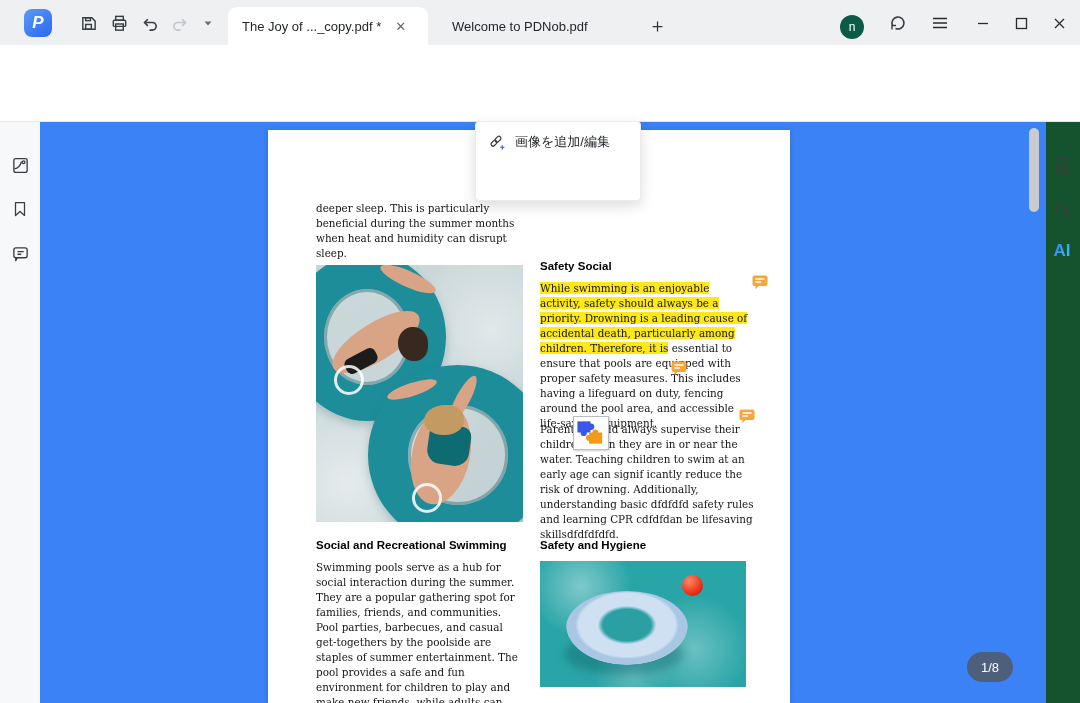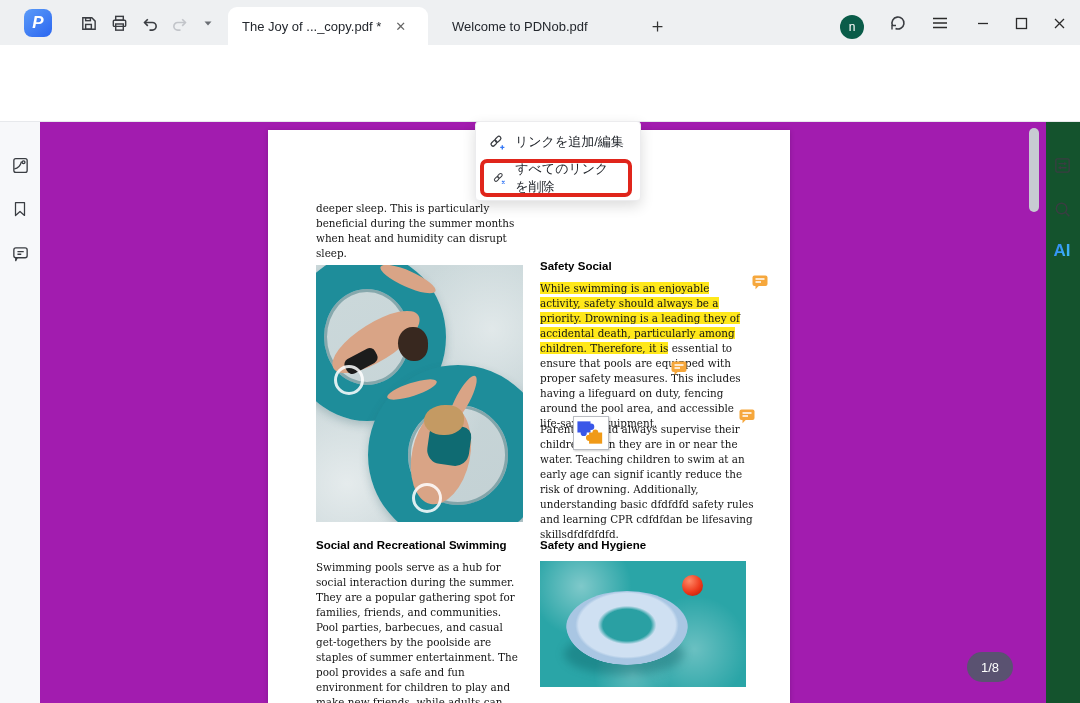--- a/index.html
+++ b/index.html
@@ -45,21 +45,21 @@
              border-radius:7px; display:flex; align-items:center; }
   .red-box .dd-item { height:30px; padding:0 8px; }
 
   
   .rail-left  { left:0; top:122px; width:40px;  height:581px; background:#f7f8fa; }
   .rail-right { left:1046px; top:122px; width:34px; height:581px; background:#14532d; }
   .rail-ic { left:10px; width:20px; height:20px; display:flex; align-items:center; justify-content:center; }
   .rail-right .rail-ic { left:6px; }
   .ai-label { font-size:17px; font-weight:bold; background:linear-gradient(120deg,#2f7bf7,#41c8f5);
               -webkit-background-clip:text; background-clip:text; color:transparent; }
-  .workspace { left:40px; top:122px; width:1006px; height:581px; background:#a21caf; }
+  .workspace { left:40px; top:122px; width:1006px; height:581px; background:#3b82f6; }
   .scrollbar-thumb { left:989px; top:6px; width:10px; height:84px; background:#c7cbd2; border-radius:5px; }
   .page-indicator { left:927px; top:530px; width:46px; height:30px; background:rgba(80,90,105,.88);
                     border-radius:15px; color:#fff; font-size:13px; display:flex; align-items:center; justify-content:center; }
 
   
   .pdf-page { left:228px; top:8px; width:522px; height:573px; background:#fff;
               box-shadow:0 1px 5px rgba(0,0,0,.18); overflow:hidden; }
   .col-text { font-family:"DejaVu Serif","Liberation Serif",serif; font-size:10.4px; line-height:15px; color:#141414; text-align:left; }
   .pdf-h { font-family:"Liberation Sans",sans-serif; font-weight:bold; font-size:11.5px; color:#000; }
   .hl { background:#ffe81a; }
@@ -319,33 +319,21 @@
 
 <div class="abs dropdown">
   <div class="dd-item" style="margin-top:4px">
     <svg width="18" height="18" viewBox="0 0 20 20" fill="none">
         <g transform="rotate(-45 9 9)">
           <rect x="2" y="6.8" width="7.4" height="4.4" rx="2.2" stroke="#3a3d42" stroke-width="1.4"></rect>
           <rect x="8.2" y="6.8" width="7.4" height="4.4" rx="2.2" stroke="#3a3d42" stroke-width="1.4"></rect>
         </g>
         <path d="M13.6 16h4.6M15.9 13.7v4.6" stroke="#3478f6" stroke-width="1.5"></path>
       </svg>
-    <span>リンクを追加/編集</span>
-  </div>
-  <div class="red-box">
-    <div class="dd-item">
-      <svg width="18" height="18" viewBox="0 0 20 20" fill="none">
-          <g transform="rotate(-45 9 9)">
-            <rect x="2" y="6.8" width="7.4" height="4.4" rx="2.2" stroke="#3a3d42" stroke-width="1.4"></rect>
-            <rect x="8.2" y="6.8" width="7.4" height="4.4" rx="2.2" stroke="#3a3d42" stroke-width="1.4"></rect>
-          </g>
-          <path d="M14 14.2l3.6 3.6M17.6 14.2 14 17.8" stroke="#3478f6" stroke-width="1.5"></path>
-        </svg>
-      <span>すべてのリンクを削除</span>
-    </div>
+    <span>画像を追加/編集</span>
   </div>
 </div>
 
 <div class="abs rail-left">
   <div class="abs rail-ic" style="top:33px">
     <svg width="19" height="19" viewBox="0 0 20 20" fill="none" stroke="#3a3d42" stroke-width="1.4">
         <rect x="3" y="2.8" width="14" height="14.4" rx="2"></rect>
         <circle cx="13.2" cy="6.6" r="1.5"></circle>
         <path d="M3.5 13.5c4.5-.5 6.5-3.5 7.5-7.5"></path>
       </svg>
@@ -385,21 +373,21 @@
       <div class="tube-logo" style="left:18px; top:100px"></div>
       <div class="tube-logo" style="left:96px; top:218px"></div>
     </div>
 
     <div class="abs pdf-h" style="left:48px; top:409px">Social and Recreational Swimming</div>
     <div class="abs col-text" style="left:48px; top:430px; width:208px">Swimming pools serve as a hub for social interaction during the summer. They are a popular gathering spot for families, friends, and communities. Pool parties, barbecues, and casual get-togethers by the poolside are staples of summer entertainment. The pool provides a safe and fun environment for children to play and make new friends, while adults can enjoy a relaxing swim or lounge by</div>
 
 
     <div class="abs pdf-h" style="left:272px; top:130px">Safety Social</div>
     <div class="abs col-text" style="left:272px; top:151px; width:212px">
-      <span class="hl">While swimming is an enjoyable activity, safety should always be a priority. Drowning is a leading they of accidental death, particularly among children. Therefore, it is</span><span> essential to ensure that pools are equipped with proper safety measures. This includes having a lifeguard on duty, fencing around the pool area, and accessible life-saving equipment.</span>
+      <span class="hl">While swimming is an enjoyable activity, safety should always be a priority. Drowning is a leading cause of accidental death, particularly among children. Therefore, it is</span><span> essential to ensure that pools are equipped with proper safety measures. This includes having a lifeguard on duty, fencing around the pool area, and accessible life-saving equipment.</span>
     </div>
 
     <div class="abs col-text" style="left:272px; top:292px; width:214px">Parents should always supervise their children when they are in or near the water. Teaching children to swim at an early age can signif icantly reduce the risk of drowning. Additionally, understanding basic dfdfdfd safety rules and learning CPR cdfdfdan be lifesaving skillsdfdfdfdfd.</div>
 
     <div class="abs pdf-h" style="left:272px; top:409px">Safety and Hygiene</div>
 
     <div class="abs photo2">
       <div class="donut-shadow"></div>
       <div class="donut"></div>
       <div class="ball"></div>

